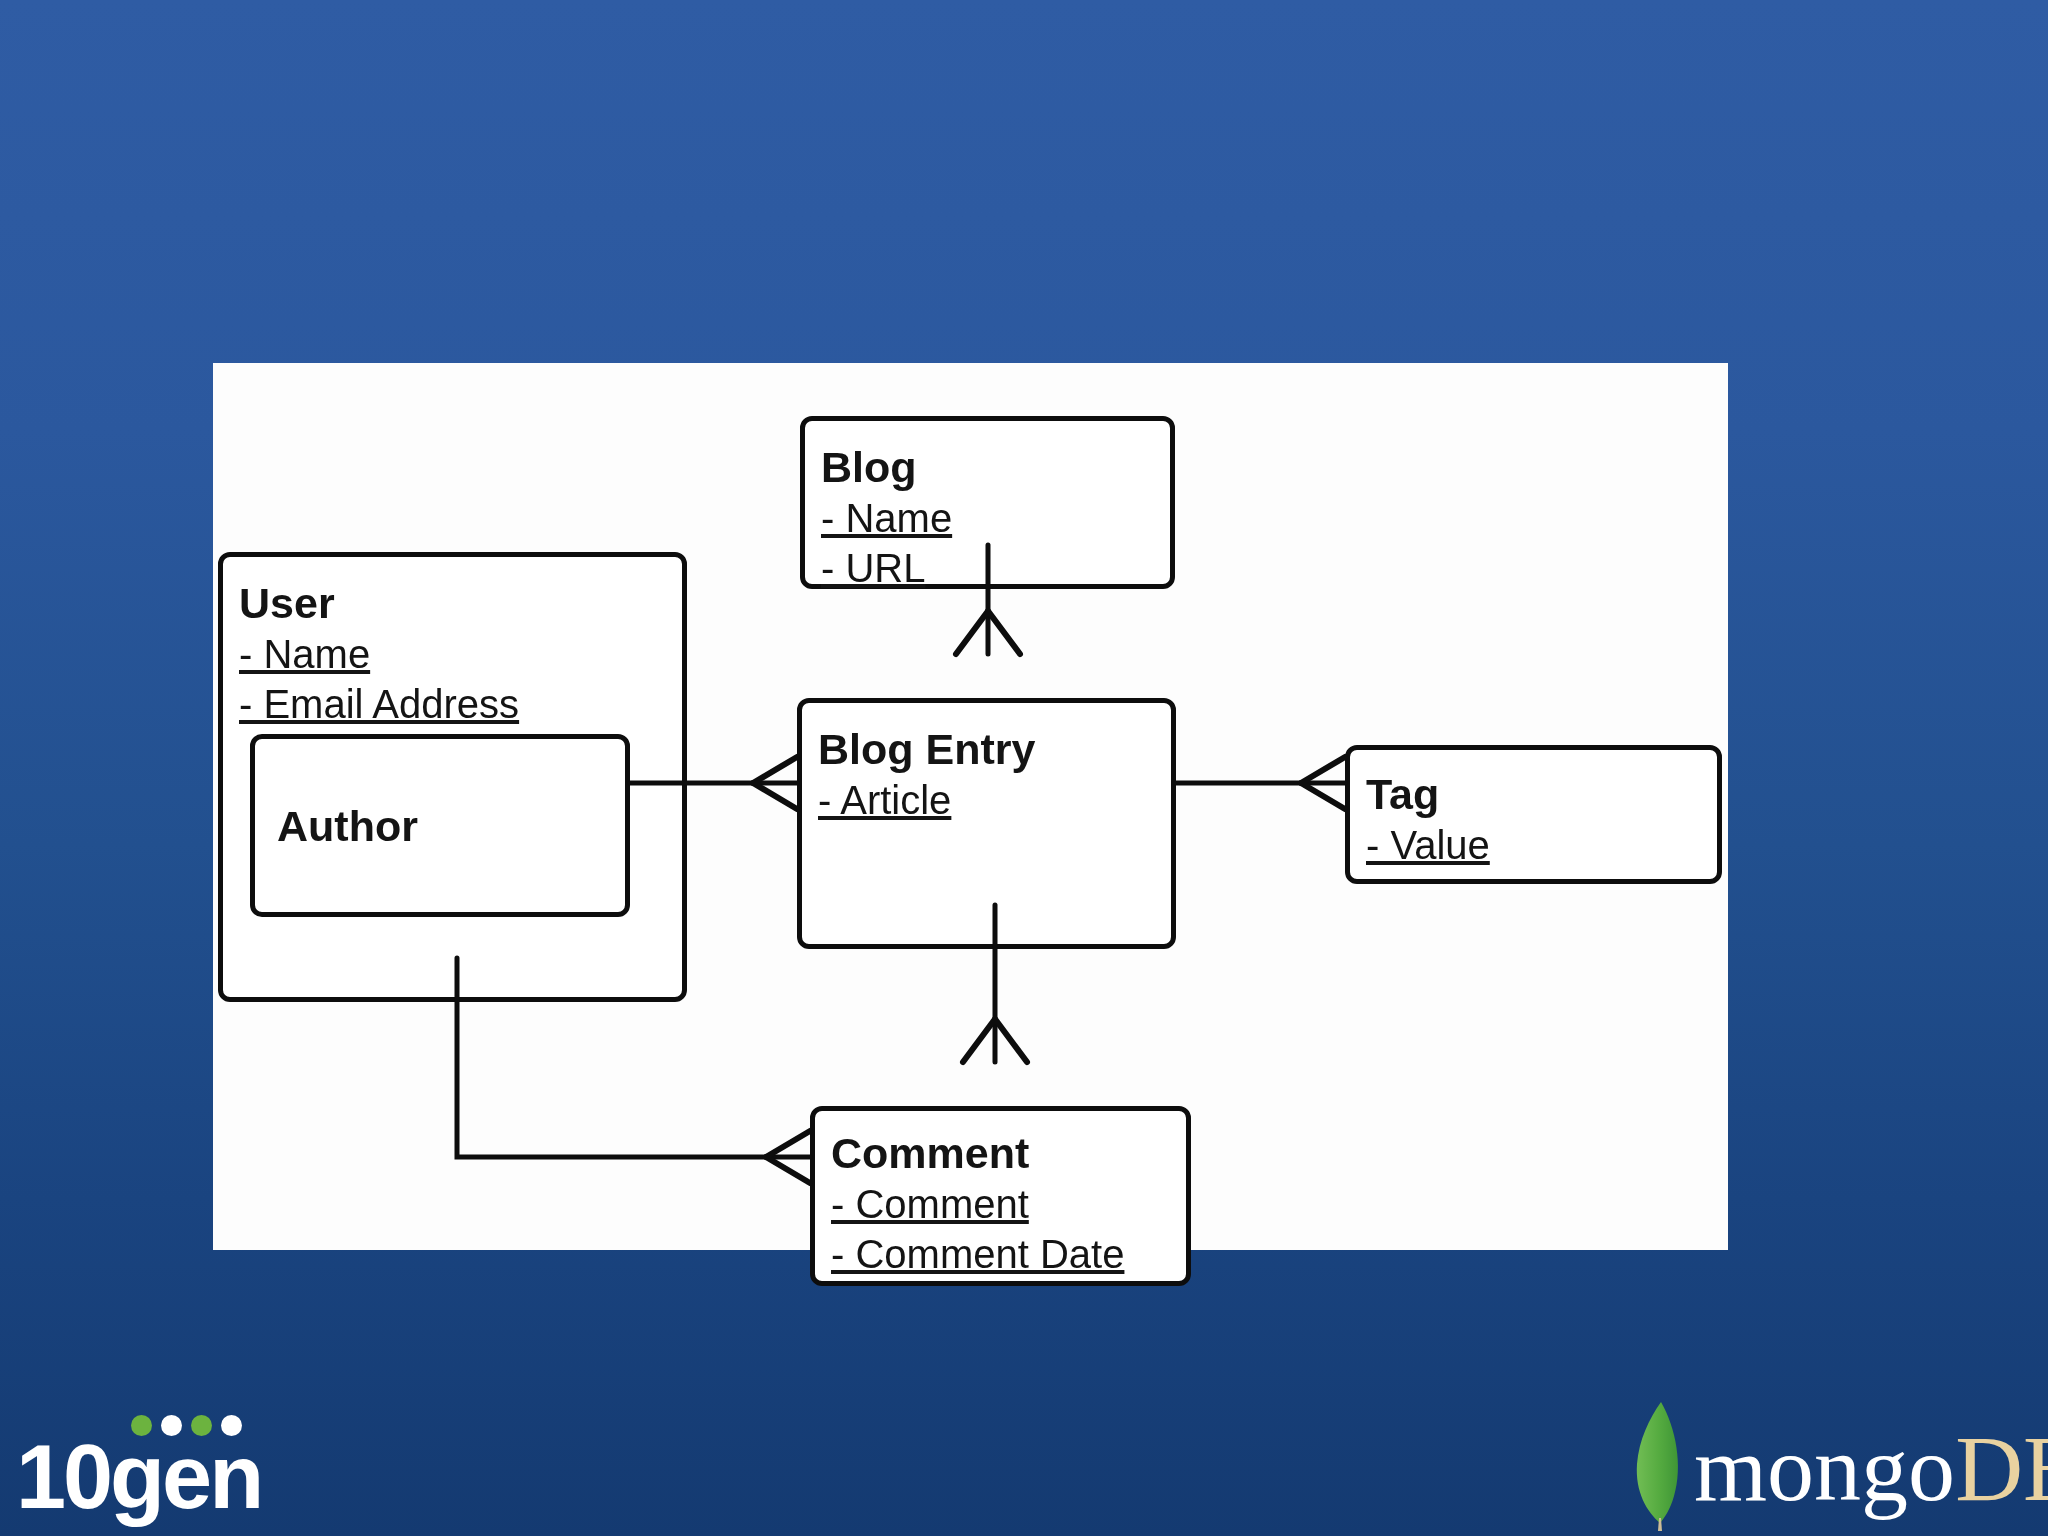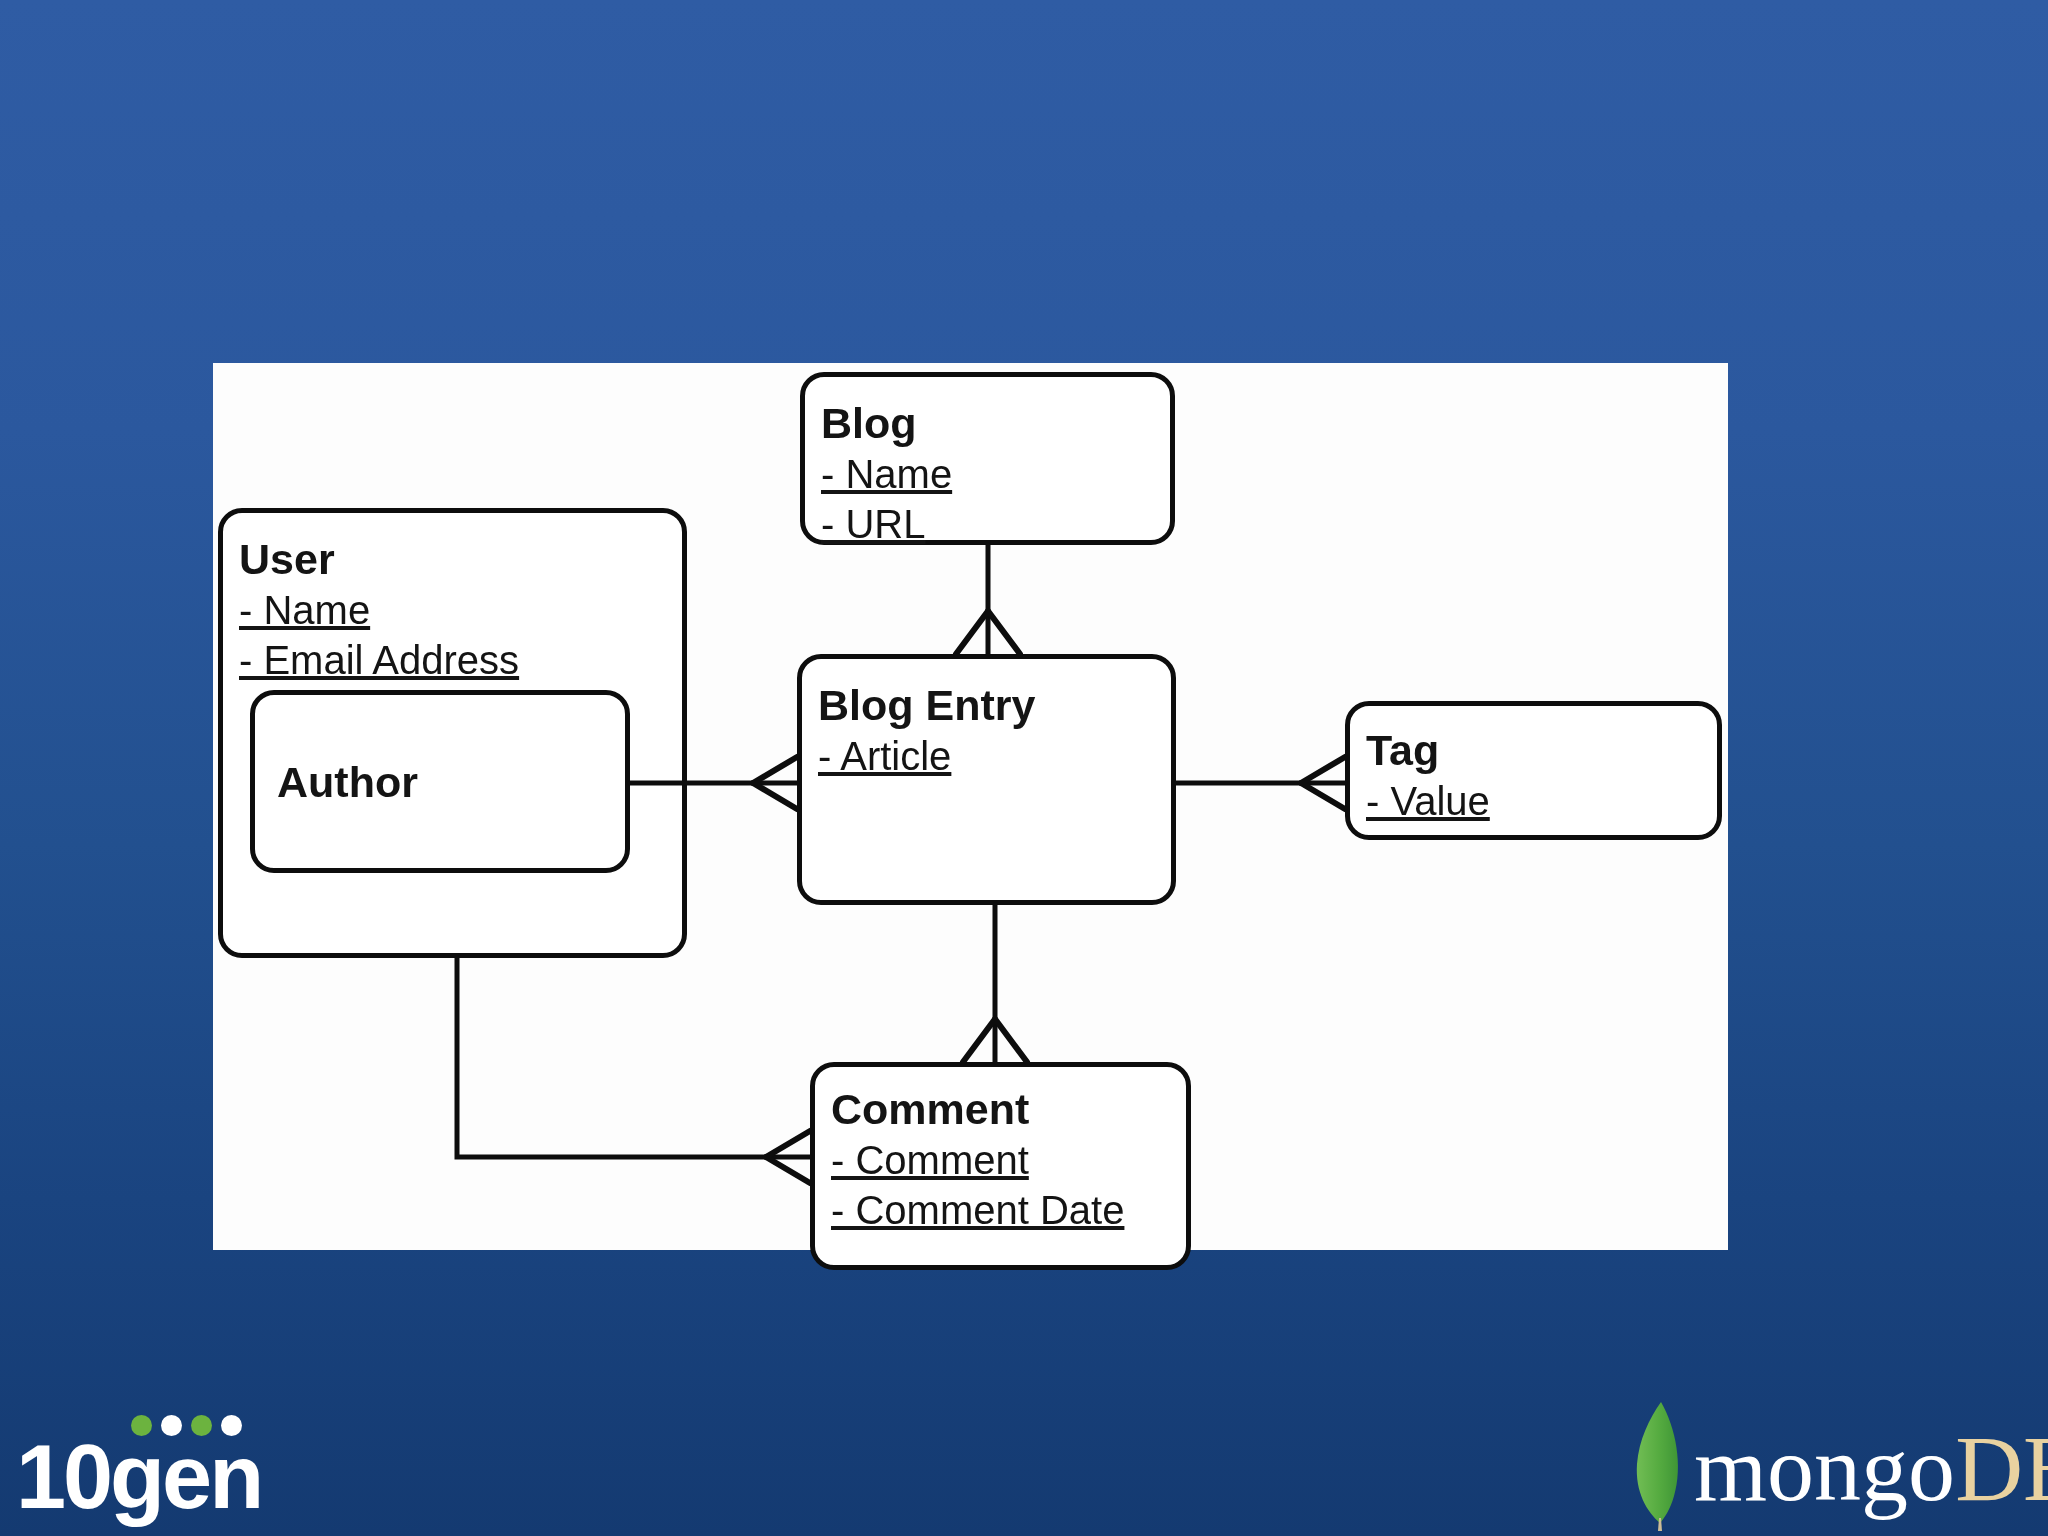--- a/index.html
+++ b/index.html
@@ -15,31 +15,31 @@
     color:#ffffff;font-size:108px;font-weight:400;line-height:146px;
     letter-spacing:-1px;margin:0;
   }
   .title .tline{display:block;}
   .panel{
     position:absolute;left:213px;top:363px;width:1515px;height:887px;
     background:#fdfdfd;
   }
   .entity{
     position:absolute;box-sizing:border-box;
-    background:#ffffff;border:5px solid #0d0d0d;border-radius:24px;
-    color:#141414;padding:20px 10px 0 16px;
+    background:#ffffff;border:5px solid #0d0d0d;border-radius:12px;
+    color:#141414;padding:20px 10px 0 16px;margin-top:44px;
   }
   .entity .etitle{font-size:43px;font-weight:700;line-height:52px;}
   .entity .attr{font-size:40px;font-weight:400;line-height:50px;text-decoration:underline;}
   .e-blog   {left:800px; top:372px; width:375px; height:173px;}
   .e-user   {left:218px; top:508px; width:469px; height:450px;}
   .e-author {left:250px; top:690px; width:380px; height:183px; display:flex;align-items:center;padding:0 16px 0 22px;}
   .e-entry  {left:797px; top:654px; width:379px; height:251px;}
   .e-tag    {left:1345px;top:701px; width:377px; height:139px; padding-top:18px;}
-  .e-comment{left:810px; top:1062px;width:381px; height:208px; padding-top:16px;}
+  .e-comment{left:810px; top:1062px;width:381px; height:180px; padding-top:16px;}
   .connectors{position:absolute;left:0;top:0;pointer-events:none;}
   
   .logo10gen{position:absolute;left:16px;top:1404px;width:320px;height:125px;}
   .tengen-text{
     position:absolute;left:0;top:28px;
     color:#ffffff;font-size:90px;font-weight:700;letter-spacing:-3px;line-height:90px;
   }
   .dot{position:absolute;top:11px;width:21px;height:21px;border-radius:50%;}
   .mongologo{position:absolute;left:1628px;top:1392px;width:410px;height:140px;}
   .leaf{position:absolute;left:0;top:8px;}

